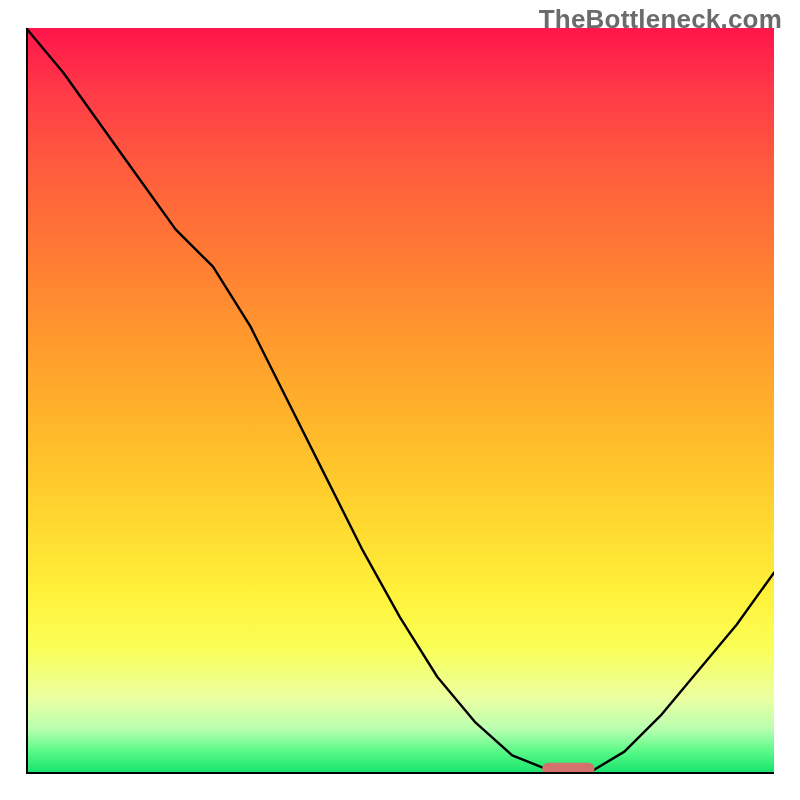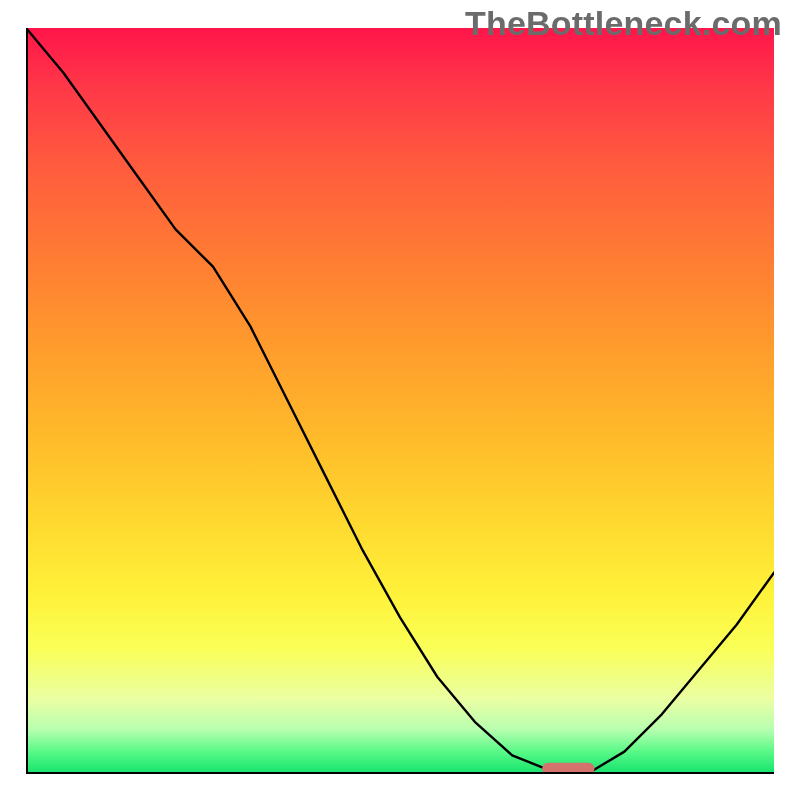--- a/index.html
+++ b/index.html
@@ -12,21 +12,21 @@
   }
   .chart-frame {
     position: relative;
     width: 800px;
     height: 800px;
   }
   .watermark {
     position: absolute;
     top: 4px;
     right: 18px;
-    font-size: 34px;
+    font-size: 26px;
     font-weight: 600;
     color: #6b6b6b;
     z-index: 10;
     letter-spacing: 0.2px;
   }
   .plot-area {
     position: absolute;
     left: 26px;
     top: 28px;
     width: 748px;

